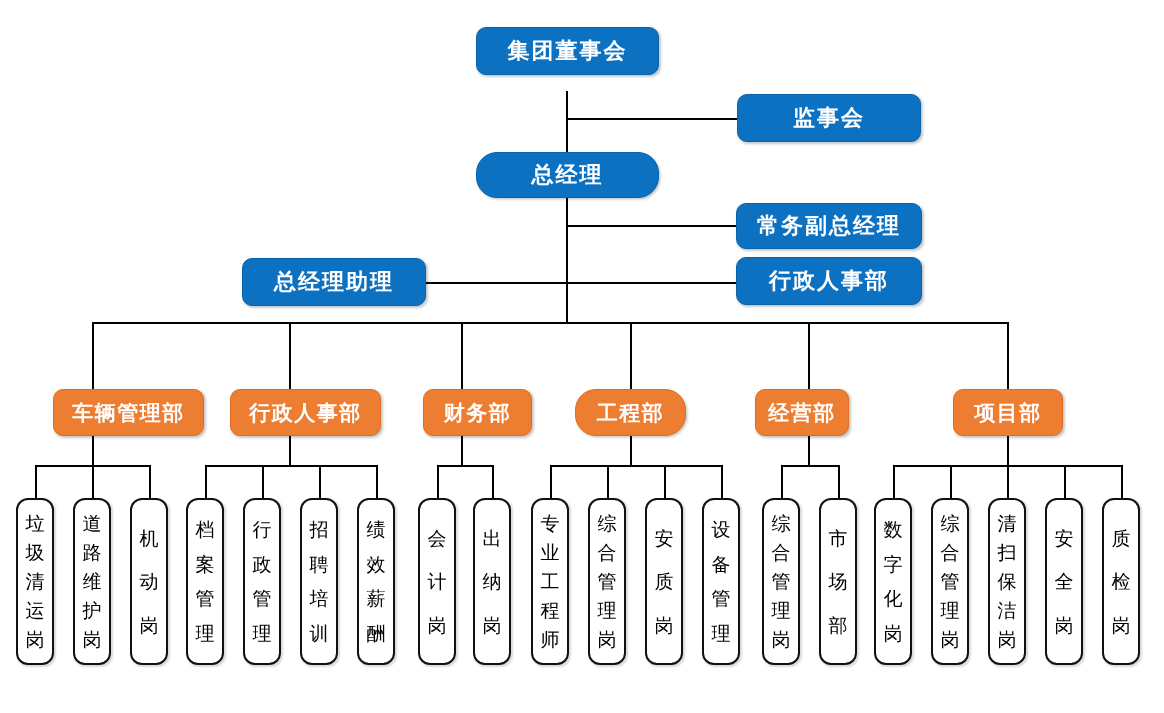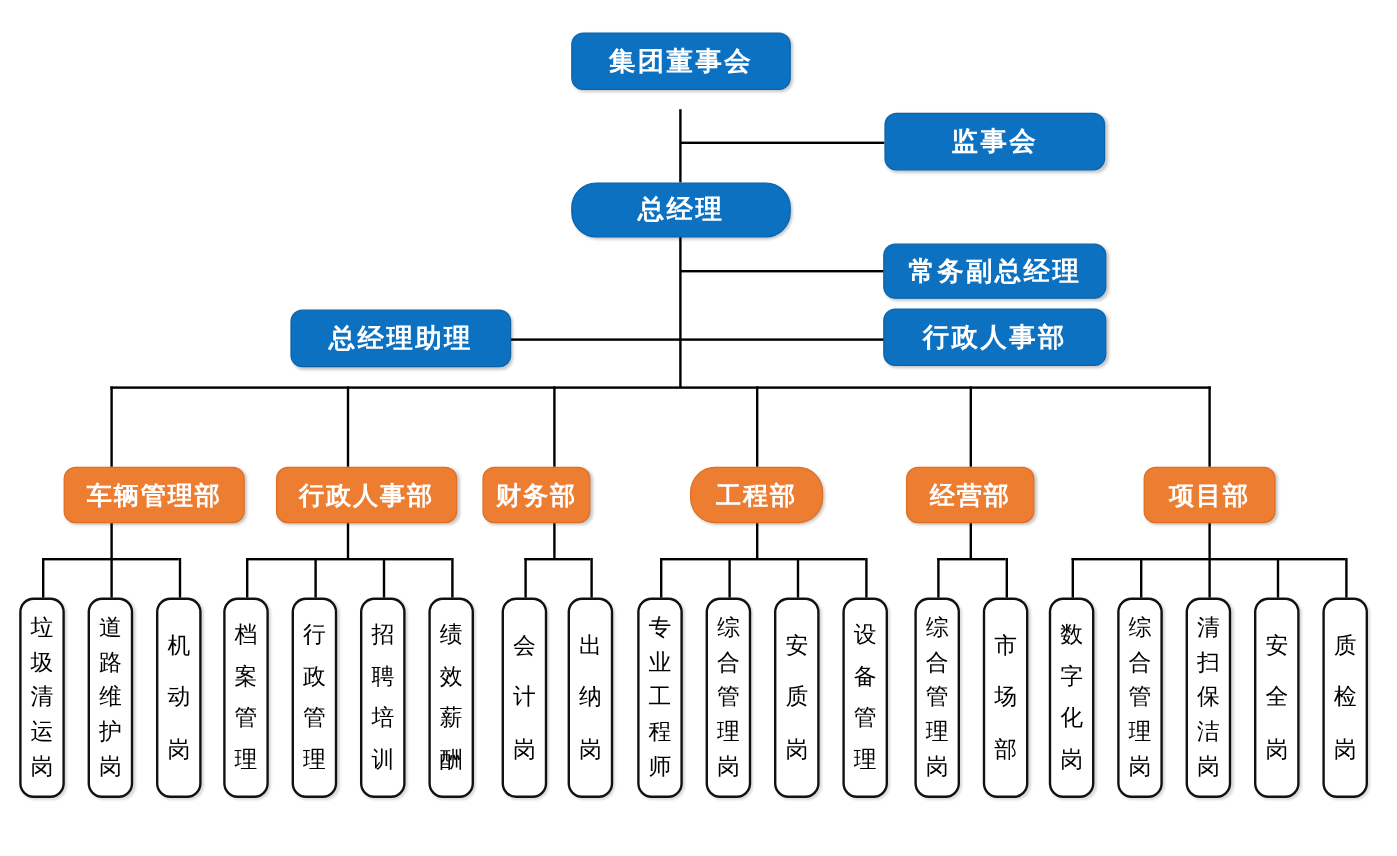--- a/index.html
+++ b/index.html
@@ -114,23 +114,23 @@
 
   <div class="blue" style="left:476px;top:27px;width:183px;height:48px;">集团董事会</div>
   <div class="blue" style="left:737px;top:94px;width:184px;height:48px;">监事会</div>
   <div class="blue" style="left:476px;top:152px;width:183px;height:46px;border-radius:21px;">总经理</div>
   <div class="blue" style="left:736px;top:203px;width:186px;height:46px;">常务副总经理</div>
   <div class="blue" style="left:242px;top:258px;width:184px;height:48px;">总经理助理</div>
   <div class="blue" style="left:736px;top:257px;width:186px;height:48px;">行政人事部</div>
 
   <div class="dept" style="left:17px;width:151px;margin-left:36px;">车辆管理部</div>
   <div class="dept" style="left:230px;width:151px;">行政人事部</div>
-  <div class="dept" style="left:402px;width:90px;">财务部</div>
+  <div class="dept" style="left:423px;width:109px;">财务部</div>
   <div class="dept" style="left:575px;width:111px;border-radius:21px;">工程部</div>
-  <div class="dept" style="left:755px;width:107px;">经营部</div>
+  <div class="dept" style="left:755px;width:94px;">经营部</div>
   <div class="dept" style="left:953px;width:110px;">项目部</div>
 
   <div class="pos" style="left:16px;">
       <span class="vchar">垃</span>
       <span class="vchar">圾</span>
       <span class="vchar">清</span>
       <span class="vchar">运</span>
       <span class="vchar">岗</span>
     </div>
   <div class="pos" style="left:73px;">

